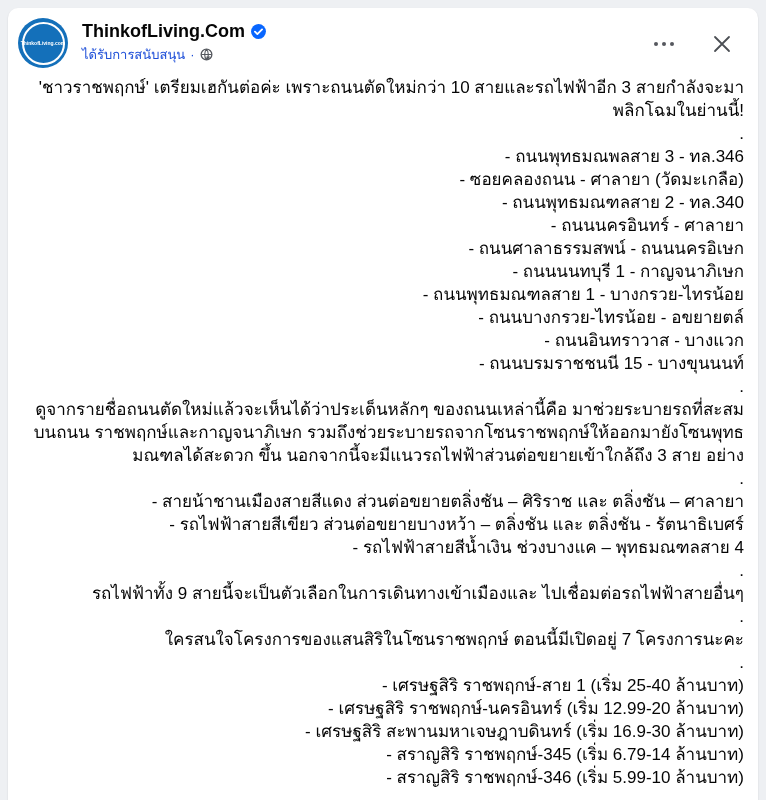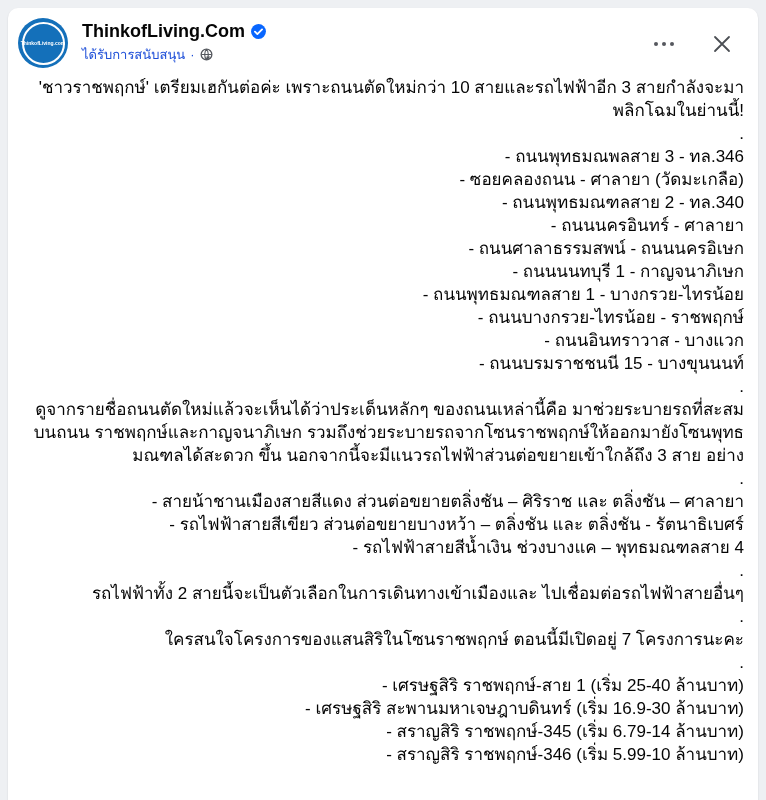--- a/index.html
+++ b/index.html
@@ -137,33 +137,34 @@
   <div class="post">
       <div class="post-line">'ชาวราชพฤกษ์' เตรียมเฮกันต่อค่ะ เพราะถนนตัดใหม่กว่า 10 สายและรถไฟฟ้าอีก 3 สายกำลังจะมาพลิกโฉมในย่านนี้!</div>
       <div class="post-line">.</div>
       <div class="post-line">- ถนนพุทธมณพลสาย 3 - ทล.346</div>
       <div class="post-line">- ซอยคลองถนน - ศาลายา (วัดมะเกลือ)</div>
       <div class="post-line">- ถนนพุทธมณฑลสาย 2 - ทล.340</div>
       <div class="post-line">- ถนนนครอินทร์ - ศาลายา</div>
       <div class="post-line">- ถนนศาลาธรรมสพน์ - ถนนนครอิเษก</div>
       <div class="post-line">- ถนนนนทบุรี 1 - กาญจนาภิเษก</div>
       <div class="post-line">- ถนนพุทธมณฑลสาย 1 - บางกรวย-ไทรน้อย</div>
-      <div class="post-line">- ถนนบางกรวย-ไทรน้อย - ราชพฤกษ์</div>
+      <div class="post-line">- ถนนบางกรวย-ไทรน้อย - อขยายตล์</div>
       <div class="post-line">- ถนนอินทราวาส - บางแวก</div>
       <div class="post-line">- ถนนบรมราชชนนี 15 - บางขุนนนท์</div>
       <div class="post-line">.</div>
       <div class="post-line">ดูจากรายชื่อถนนตัดใหม่แล้วจะเห็นได้ว่าประเด็นหลักๆ ของถนนเหล่านี้คือ มาช่วยระบายรถที่สะสมบนถนน ราชพฤกษ์และกาญจนาภิเษก รวมถึงช่วยระบายรถจากโซนราชพฤกษ์ให้ออกมายังโซนพุทธมณฑลได้สะดวก ขึ้น นอกจากนี้จะมีแนวรถไฟฟ้าส่วนต่อขยายเข้าใกล้ถึง 3 สาย อย่าง</div>
       <div class="post-line">.</div>
       <div class="post-line">- สายน้าชานเมืองสายสีแดง ส่วนต่อขยายตลิ่งชัน – ศิริราช และ ตลิ่งชัน – ศาลายา</div>
       <div class="post-line">- รถไฟฟ้าสายสีเขียว ส่วนต่อขยายบางหว้า – ตลิ่งชัน และ ตลิ่งชัน - รัตนาธิเบศร์</div>
       <div class="post-line">- รถไฟฟ้าสายสีน้ำเงิน ช่วงบางแค – พุทธมณฑลสาย 4</div>
       <div class="post-line">.</div>
-      <div class="post-line">รถไฟฟ้าทั้ง 2 สายนี้จะเป็นตัวเลือกในการเดินทางเข้าเมืองและ ไปเชื่อมต่อรถไฟฟ้าสายอื่นๆ</div>
+      <div class="post-line">รถไฟฟ้าทั้ง 9 สายนี้จะเป็นตัวเลือกในการเดินทางเข้าเมืองและ ไปเชื่อมต่อรถไฟฟ้าสายอื่นๆ</div>
       <div class="post-line">.</div>
       <div class="post-line">ใครสนใจโครงการของแสนสิริในโซนราชพฤกษ์ ตอนนี้มีเปิดอยู่ 7 โครงการนะคะ</div>
       <div class="post-line">.</div>
       <div class="post-line">- เศรษฐสิริ ราชพฤกษ์-สาย 1 (เริ่ม 25-40 ล้านบาท)</div>
+      <div class="post-line">- เศรษฐสิริ ราชพฤกษ์-นครอินทร์ (เริ่ม 12.99-20 ล้านบาท)</div>
       <div class="post-line">- เศรษฐสิริ สะพานมหาเจษฎาบดินทร์ (เริ่ม 16.9-30 ล้านบาท)</div>
       <div class="post-line">- สราญสิริ ราชพฤกษ์-345 (เริ่ม 6.79-14 ล้านบาท)</div>
       <div class="post-line">- สราญสิริ ราชพฤกษ์-346 (เริ่ม 5.99-10 ล้านบาท)</div>
     </div>
 
 </div>
 
 </body></html>

